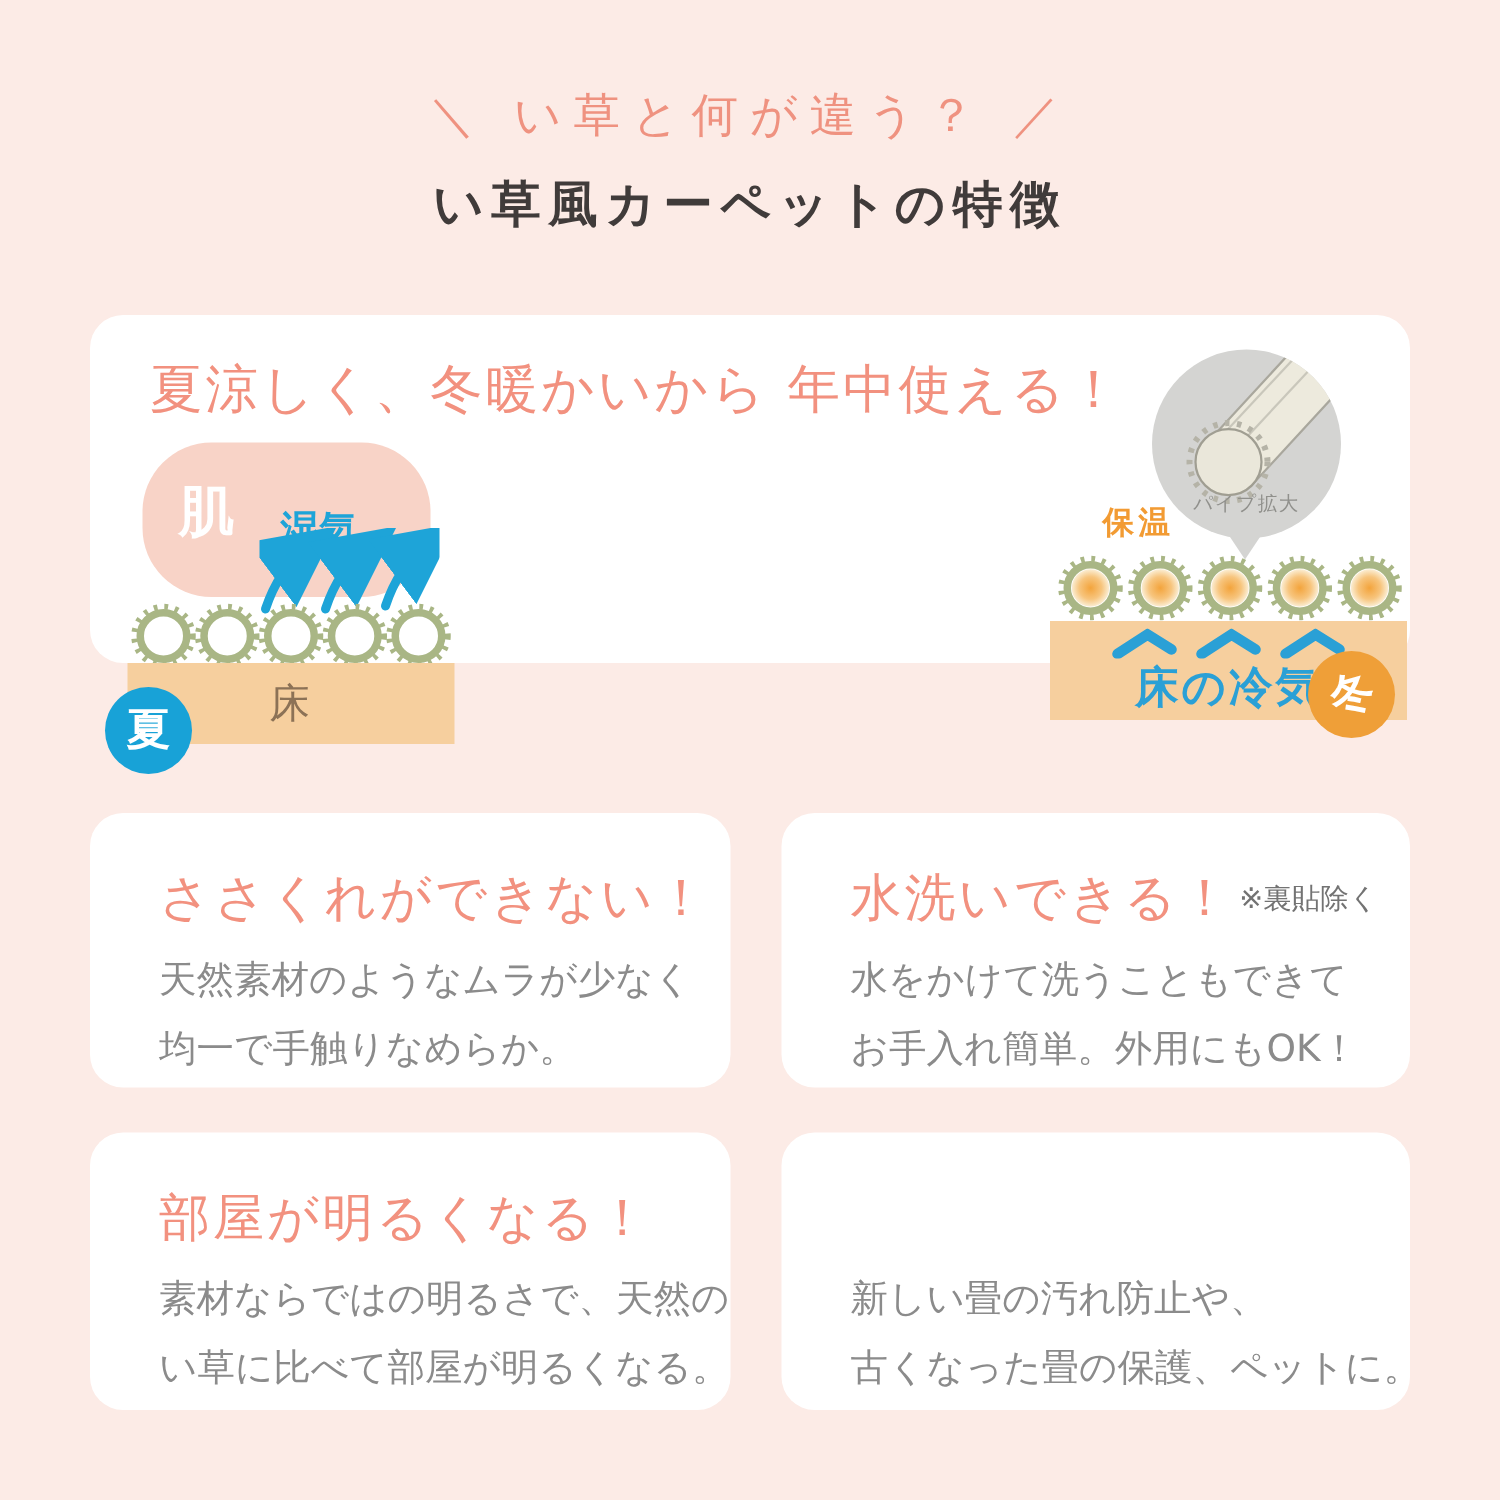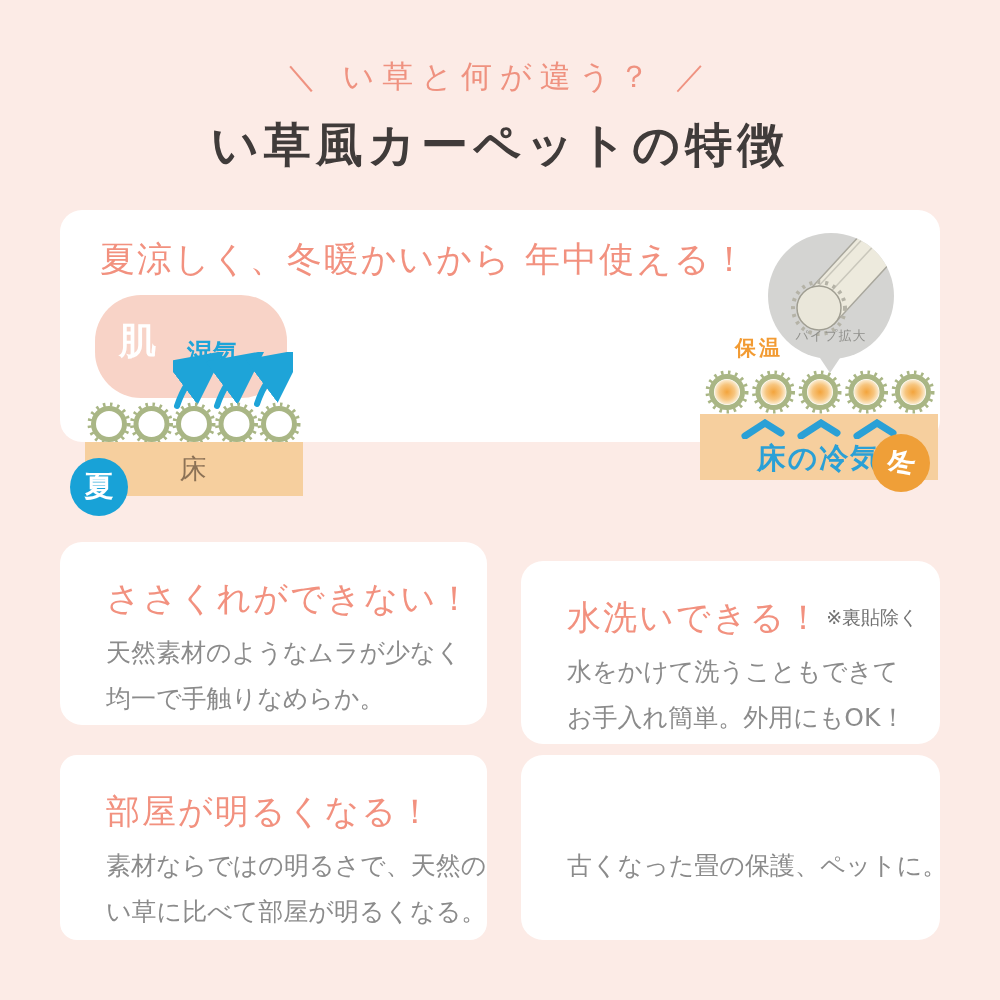--- a/index.html
+++ b/index.html
@@ -11,28 +11,28 @@
     overflow:hidden;
     color:#403b3a;
   }
   .tagline {
     position:absolute; top:56px; left:0; width:1000px;
     text-align:center; font-size:31px; color:#ef9280;
     letter-spacing:8px; white-space:nowrap;
   }
   .page-title {
     position:absolute; top:114px; left:0; width:1000px;
-    text-align:center; font-size:47px; font-weight:bold;
+    text-align:center; font-size:33px; font-weight:bold;
     color:#403b3a; letter-spacing:5px; white-space:nowrap;
   }
   .card { position:absolute; background:#ffffff; border-radius:22px; }
   #main-card  { left:60px;  top:210px; width:880px; height:232px; }
   #card-splinter { left:60px;  top:542px; width:427px; height:183px; }
-  #card-wash     { left:521px; top:561px; width:419px; height:183px; }
-  #card-bright   { left:60px;  top:755px; width:427px; height:185px;border-radius:17px; }
+  #card-wash     { left:521px; top:542px; width:419px; height:183px; }
+  #card-bright   { left:60px;  top:755px; width:427px; height:185px; }
   #card-tatami   { left:521px; top:755px; width:419px; height:185px; }
 
   .main-heading {
     position:absolute; left:40px; top:26px;
     font-size:35px; color:#f2917f; letter-spacing:2px; white-space:nowrap;
   }
   .para {
     position:absolute; left:222px; top:80px;
     font-size:24px; color:#8b8b8b; line-height:47px;
     letter-spacing:0.5px; white-space:nowrap;
@@ -224,15 +224,16 @@
     <span>部屋が明るくなる！</span>
   </div>
   <div class="f-body">
     <div>素材ならではの明るさで、天然の</div>
     <div>い草に比べて部屋が明るくなる。</div>
   </div>
 </div>
 
 <div class="card" id="card-tatami">
   <div class="f-body">
+    <div>新しい畳の汚れ防止や、</div>
     <div>古くなった畳の保護、ペットに。</div>
   </div>
 </div>
 
 </body></html>

